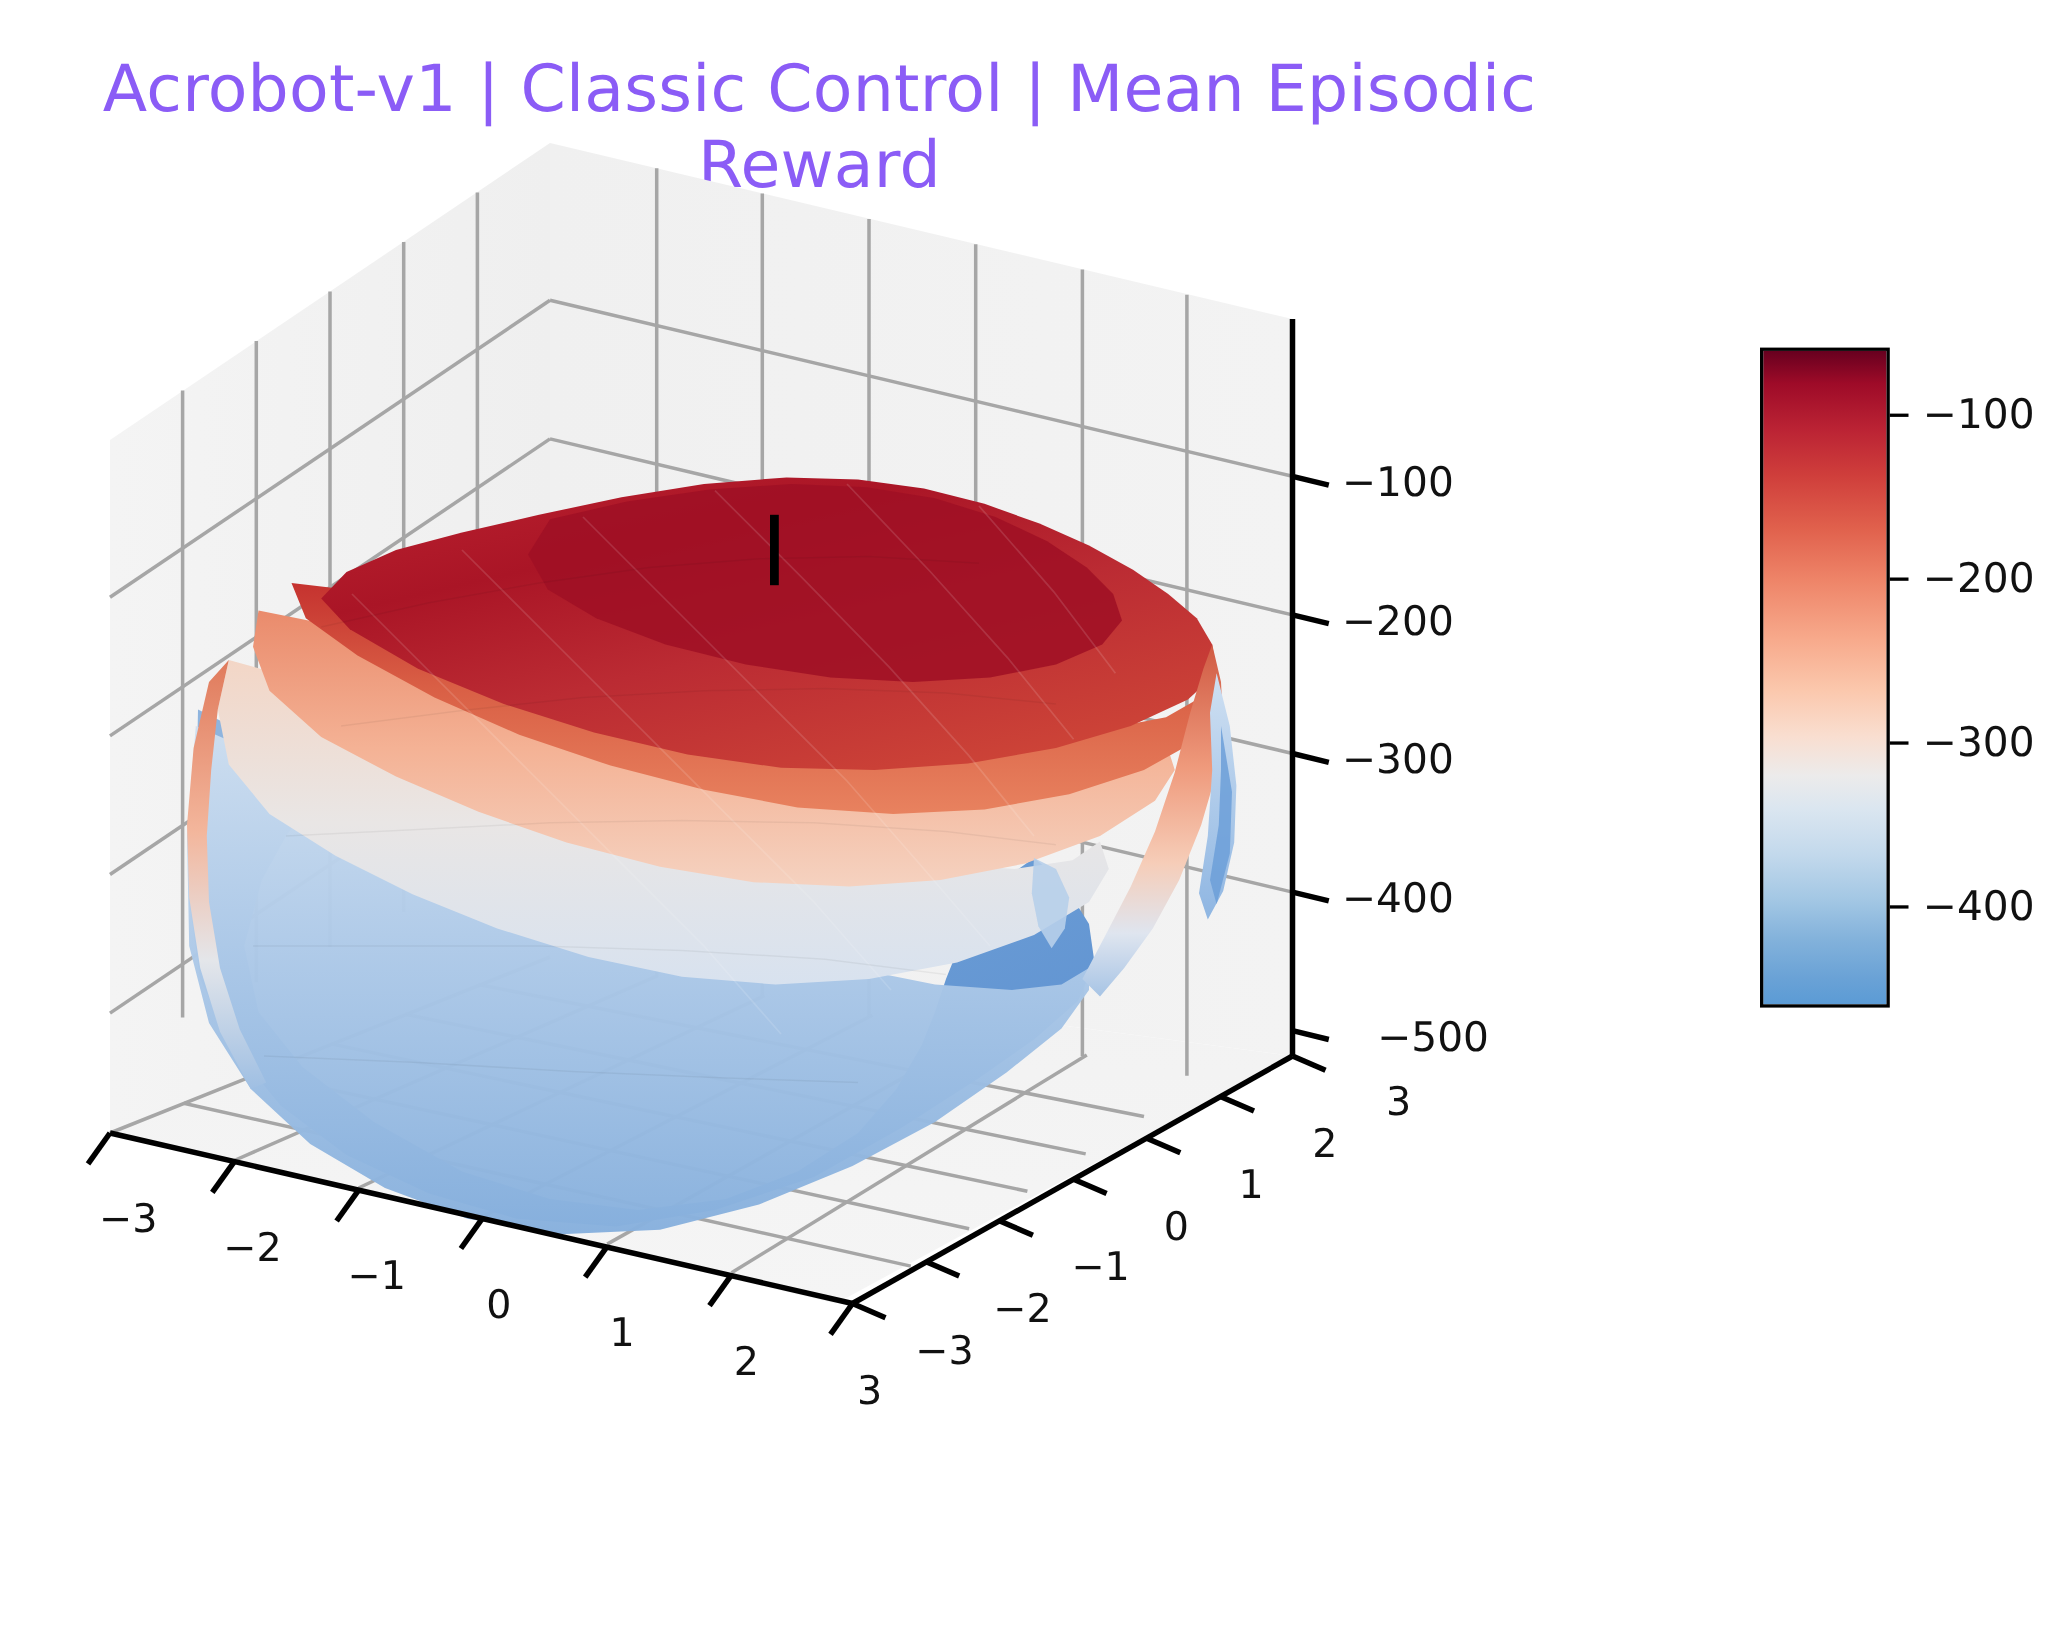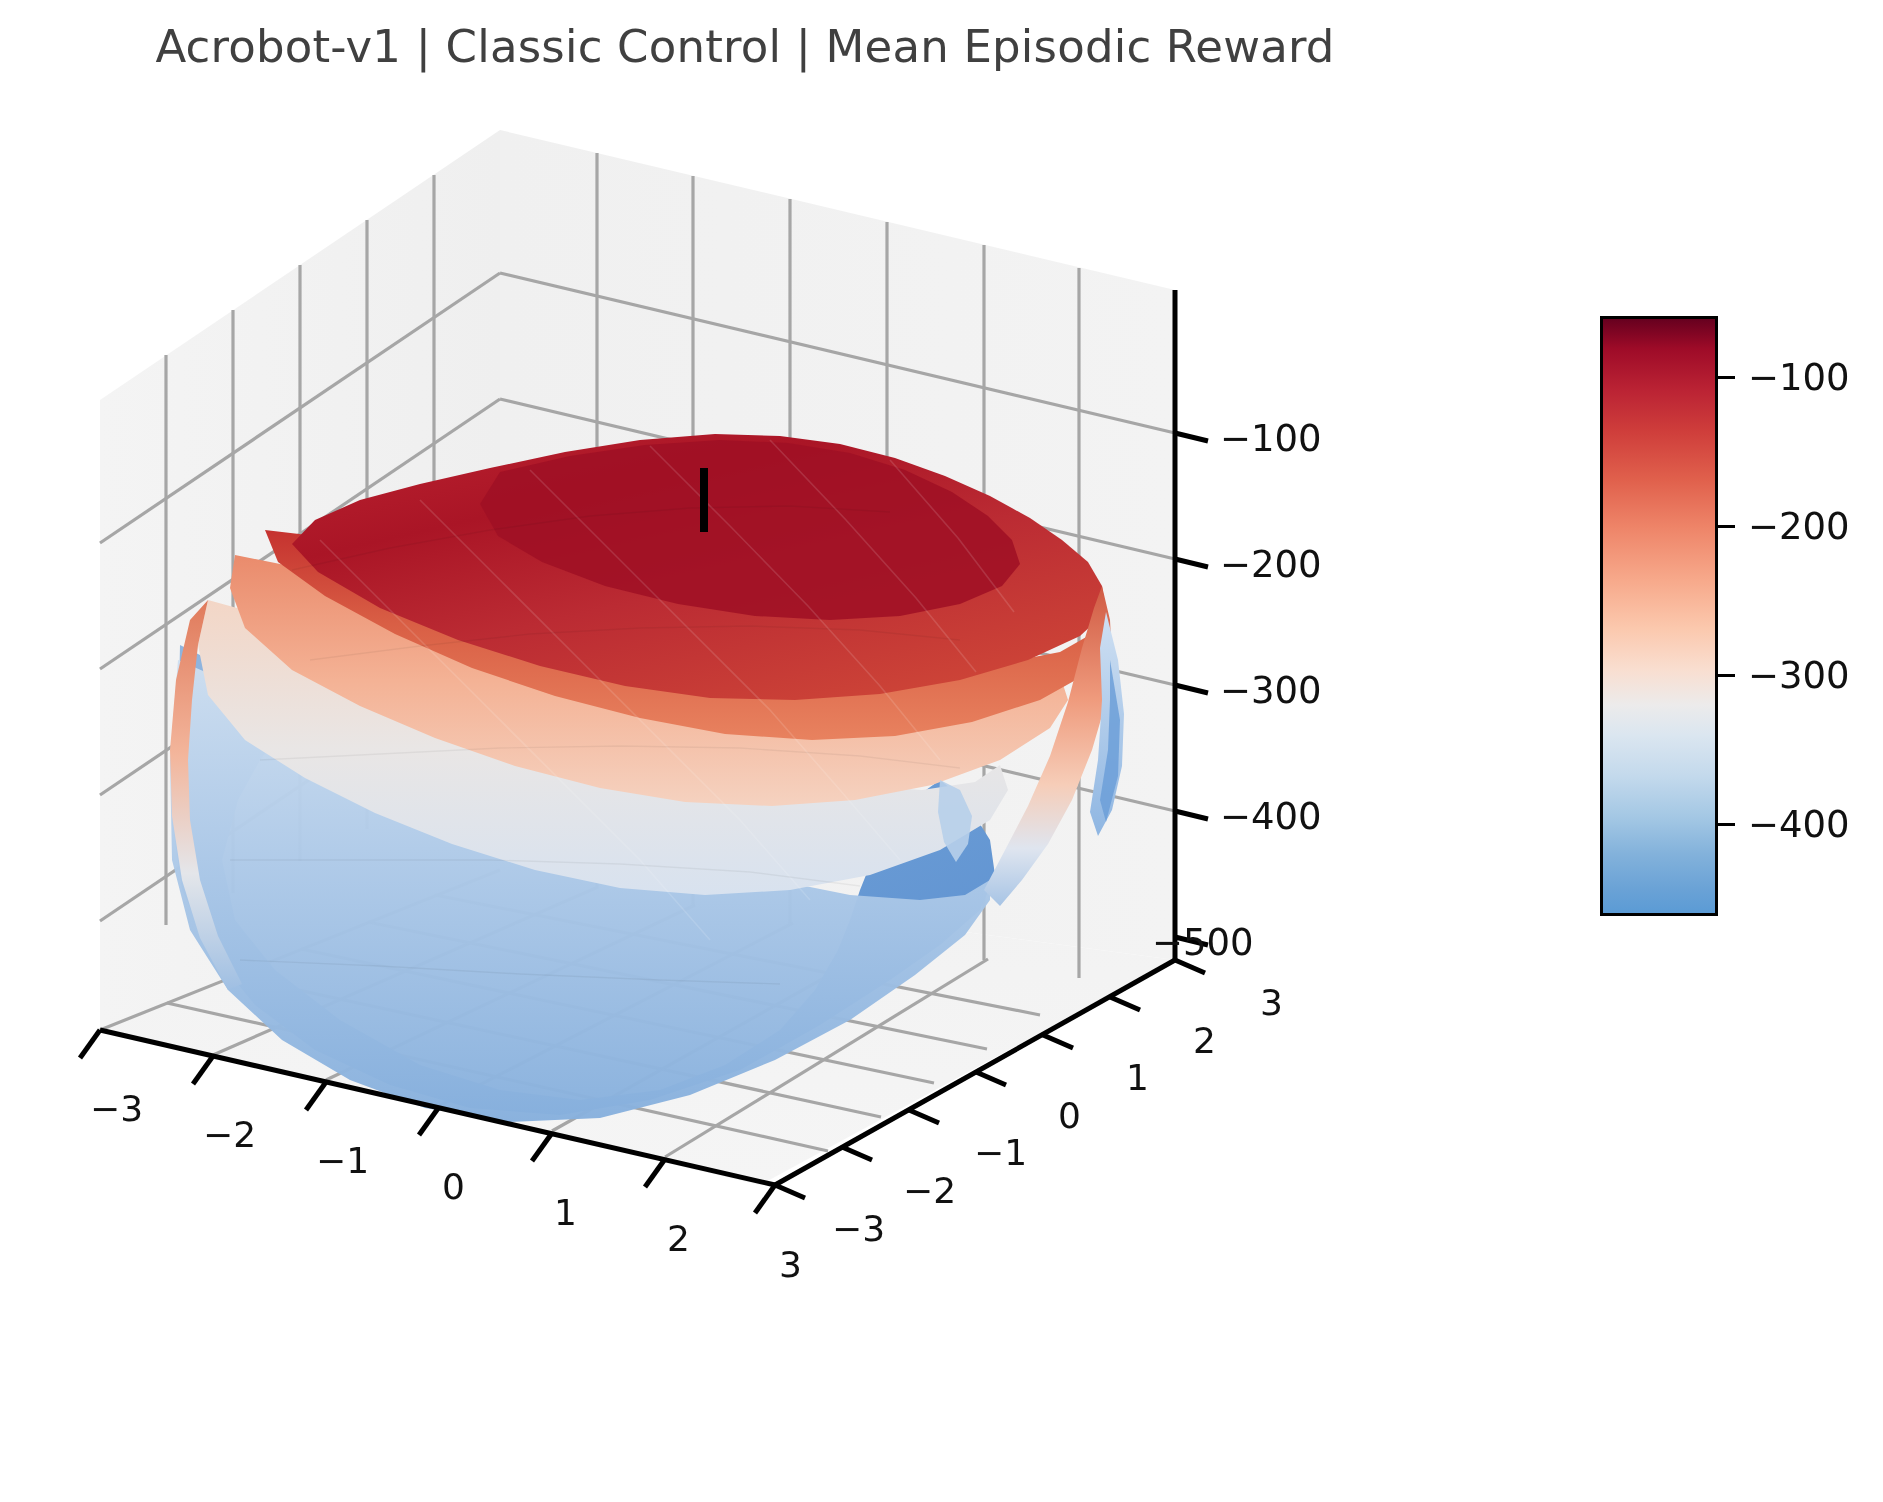--- a/index.html
+++ b/index.html
@@ -1,22 +1,22 @@
 <!DOCTYPE html>
 <html><head>
 <meta charset="utf-8">
 <style>
   html,body{margin:0;padding:0;background:#ffffff;}
   body{width:1883px;height:1502px;position:relative;overflow:hidden;
        font-family:"DejaVu Sans","Liberation Sans",sans-serif;color:#000;}
 
   
   #plot-title{
-    position:absolute;left:0;top:20px;width:1490px;text-align:center;
-    font-size:45px;font-weight:400;letter-spacing:0.2px;color:#404040;
+    position:absolute;left:0;top:46px;width:1490px;text-align:center;
+    font-size:59px;font-weight:400;letter-spacing:0.2px;color:#8b5cf6;
   }
 
   
   #axes3d{position:absolute;left:60px;top:100px;width:1260px;height:1230px;}
   #axes3d svg{display:block;}
 
   
   .tick{position:absolute;font-size:36px;color:#111;white-space:nowrap;}
   .tick.z{font-size:37px;}
 
@@ -298,21 +298,21 @@
   <div class="tick" style="left:914px;top:1032px;">−1</div>
   <div class="tick" style="left:998px;top:995px;">0</div>
   <div class="tick" style="left:1066px;top:957px;">1</div>
   <div class="tick" style="left:1133px;top:920px;">2</div>
   <div class="tick" style="left:1200px;top:882px;">3</div>
 
   <div class="tick z" style="left:1160px;top:317px;">−100</div>
   <div class="tick z" style="left:1160px;top:443px;">−200</div>
   <div class="tick z" style="left:1160px;top:569px;">−300</div>
   <div class="tick z" style="left:1160px;top:695px;">−400</div>
-  <div class="tick z" style="left:1092px;top:821px;">−500</div>
+  <div class="tick z" style="left:1192px;top:821px;">−500</div>
 </div>
 
 <div id="colorbar-wrap">
   <div id="colorbar-bar"></div>
 
   <div class="cb-tick-mark" style="top:60px;"></div>
   <div class="cb-tick-mark" style="top:209px;"></div>
   <div class="cb-tick-mark" style="top:358px;"></div>
   <div class="cb-tick-mark" style="top:507px;"></div>
 

